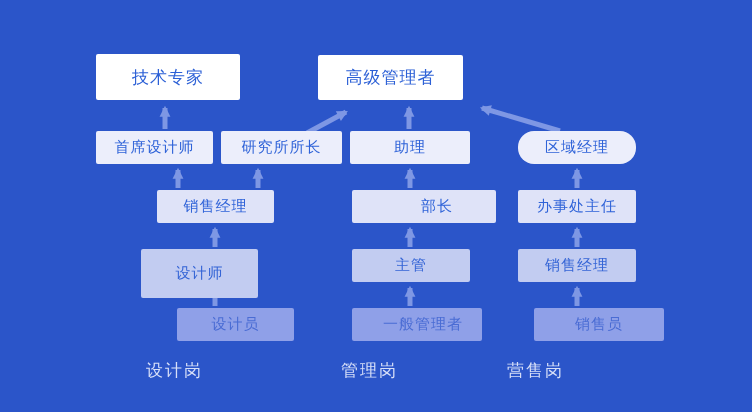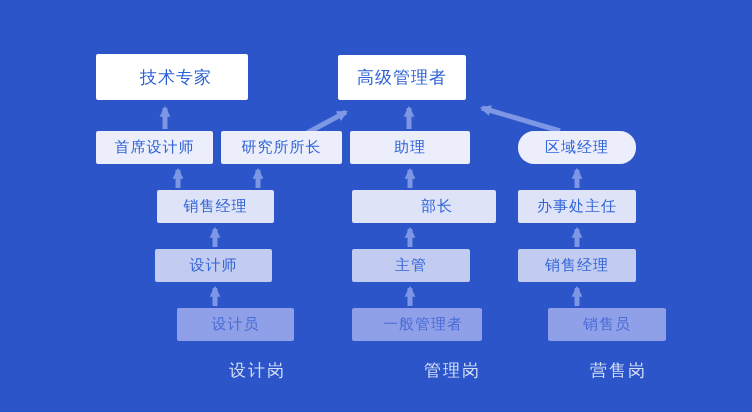--- a/index.html
+++ b/index.html
@@ -30,21 +30,21 @@
     white-space: nowrap;
   }
   .lvl1 { background: #ffffff; font-size: 17px; color: #2c60d6; }
   .lvl2 { background: #eceefb; }
   .lvl3 { background: #dfe3f8; }
   .lvl4 { background: #c2ccf1; color: #3565d6; }
   .lvl5 { background: #8fa0e8; color: #4a6cd4; }
   .col-label {
     position: absolute;
     width: 140px;
-    text-align: right;
+    text-align: left;
     font-size: 17px;
     letter-spacing: 2px;
     color: #d7dff8;
     font-weight: 500;
   }
 </style>
 </head>
 <body>
 
 <div class="canvas">
@@ -68,37 +68,37 @@
       <line x1="410" y1="188" x2="410" y2="170" marker-end="url(#ah)"></line>
       <line x1="409" y1="129" x2="409" y2="108" marker-end="url(#ah)"></line>
 
       <line x1="577" y1="306" x2="577" y2="288" marker-end="url(#ah)"></line>
       <line x1="577" y1="247" x2="577" y2="229" marker-end="url(#ah)"></line>
       <line x1="577" y1="188" x2="577" y2="170" marker-end="url(#ah)"></line>
       <line x1="560" y1="131" x2="482" y2="108" marker-end="url(#ah)"></line>
     </g>
   </svg>
 
-  <div class="node lvl1" style="left:96px; top:54px; width:144px; height:46px;padding-left:8px;">技术专家</div>
-  <div class="node lvl1" style="left:338px; top:55px; width:128px; height:45px;">高级管理者</div>
+  <div class="node lvl1" style="left:96px; top:54px; width:144px; height:46px;">技术专家</div>
+  <div class="node lvl1" style="left:318px; top:55px; width:145px; height:45px;">高级管理者</div>
 
   <div class="node lvl2" style="left:96px; top:131px; width:117px; height:33px;">首席设计师</div>
   <div class="node lvl2" style="left:221px; top:131px; width:121px; height:33px;">研究所所长</div>
   <div class="node lvl2" style="left:350px; top:131px; width:120px; height:33px;">助理</div>
   <div class="node lvl2" style="left:518px; top:131px; width:118px; height:33px;border-radius:16px;">区域经理</div>
 
   <div class="node lvl3" style="left:157px; top:190px; width:117px; height:33px;">销售经理</div>
   <div class="node lvl3" style="left:352px; top:190px; width:118px; height:33px;padding-left:26px;">部长</div>
   <div class="node lvl3" style="left:518px; top:190px; width:118px; height:33px;">办事处主任</div>
 
-  <div class="node lvl4" style="left:155px; top:249px; width:117px; height:33px;">设计师</div>
+  <div class="node lvl4" style="left:141px; top:249px; width:117px; height:49px;">设计师</div>
   <div class="node lvl4" style="left:518px; top:249px; width:118px; height:33px;">销售经理</div>
   <div class="node lvl4" style="left:352px; top:249px; width:118px; height:33px;">主管</div>
 
   <div class="node lvl5" style="left:157px; top:308px; width:117px; height:33px;margin-left:20px;">设计员</div>
   <div class="node lvl5" style="left:352px; top:308px; width:118px; height:33px;padding-left:12px;">一般管理者</div>
-  <div class="node lvl5" style="left:548px; top:308px; width:118px; height:33px;">销售员</div>
+  <div class="node lvl5" style="left:534px; top:308px; width:130px; height:33px;">销售员</div>
 
   <div class="col-label" style="left:146px; top:359px;">设计岗</div>
   <div class="col-label" style="left:341px; top:359px;">管理岗</div>
   <div class="col-label" style="left:507px; top:359px;">营售岗</div>
 
 </div>
 
 </body></html>

